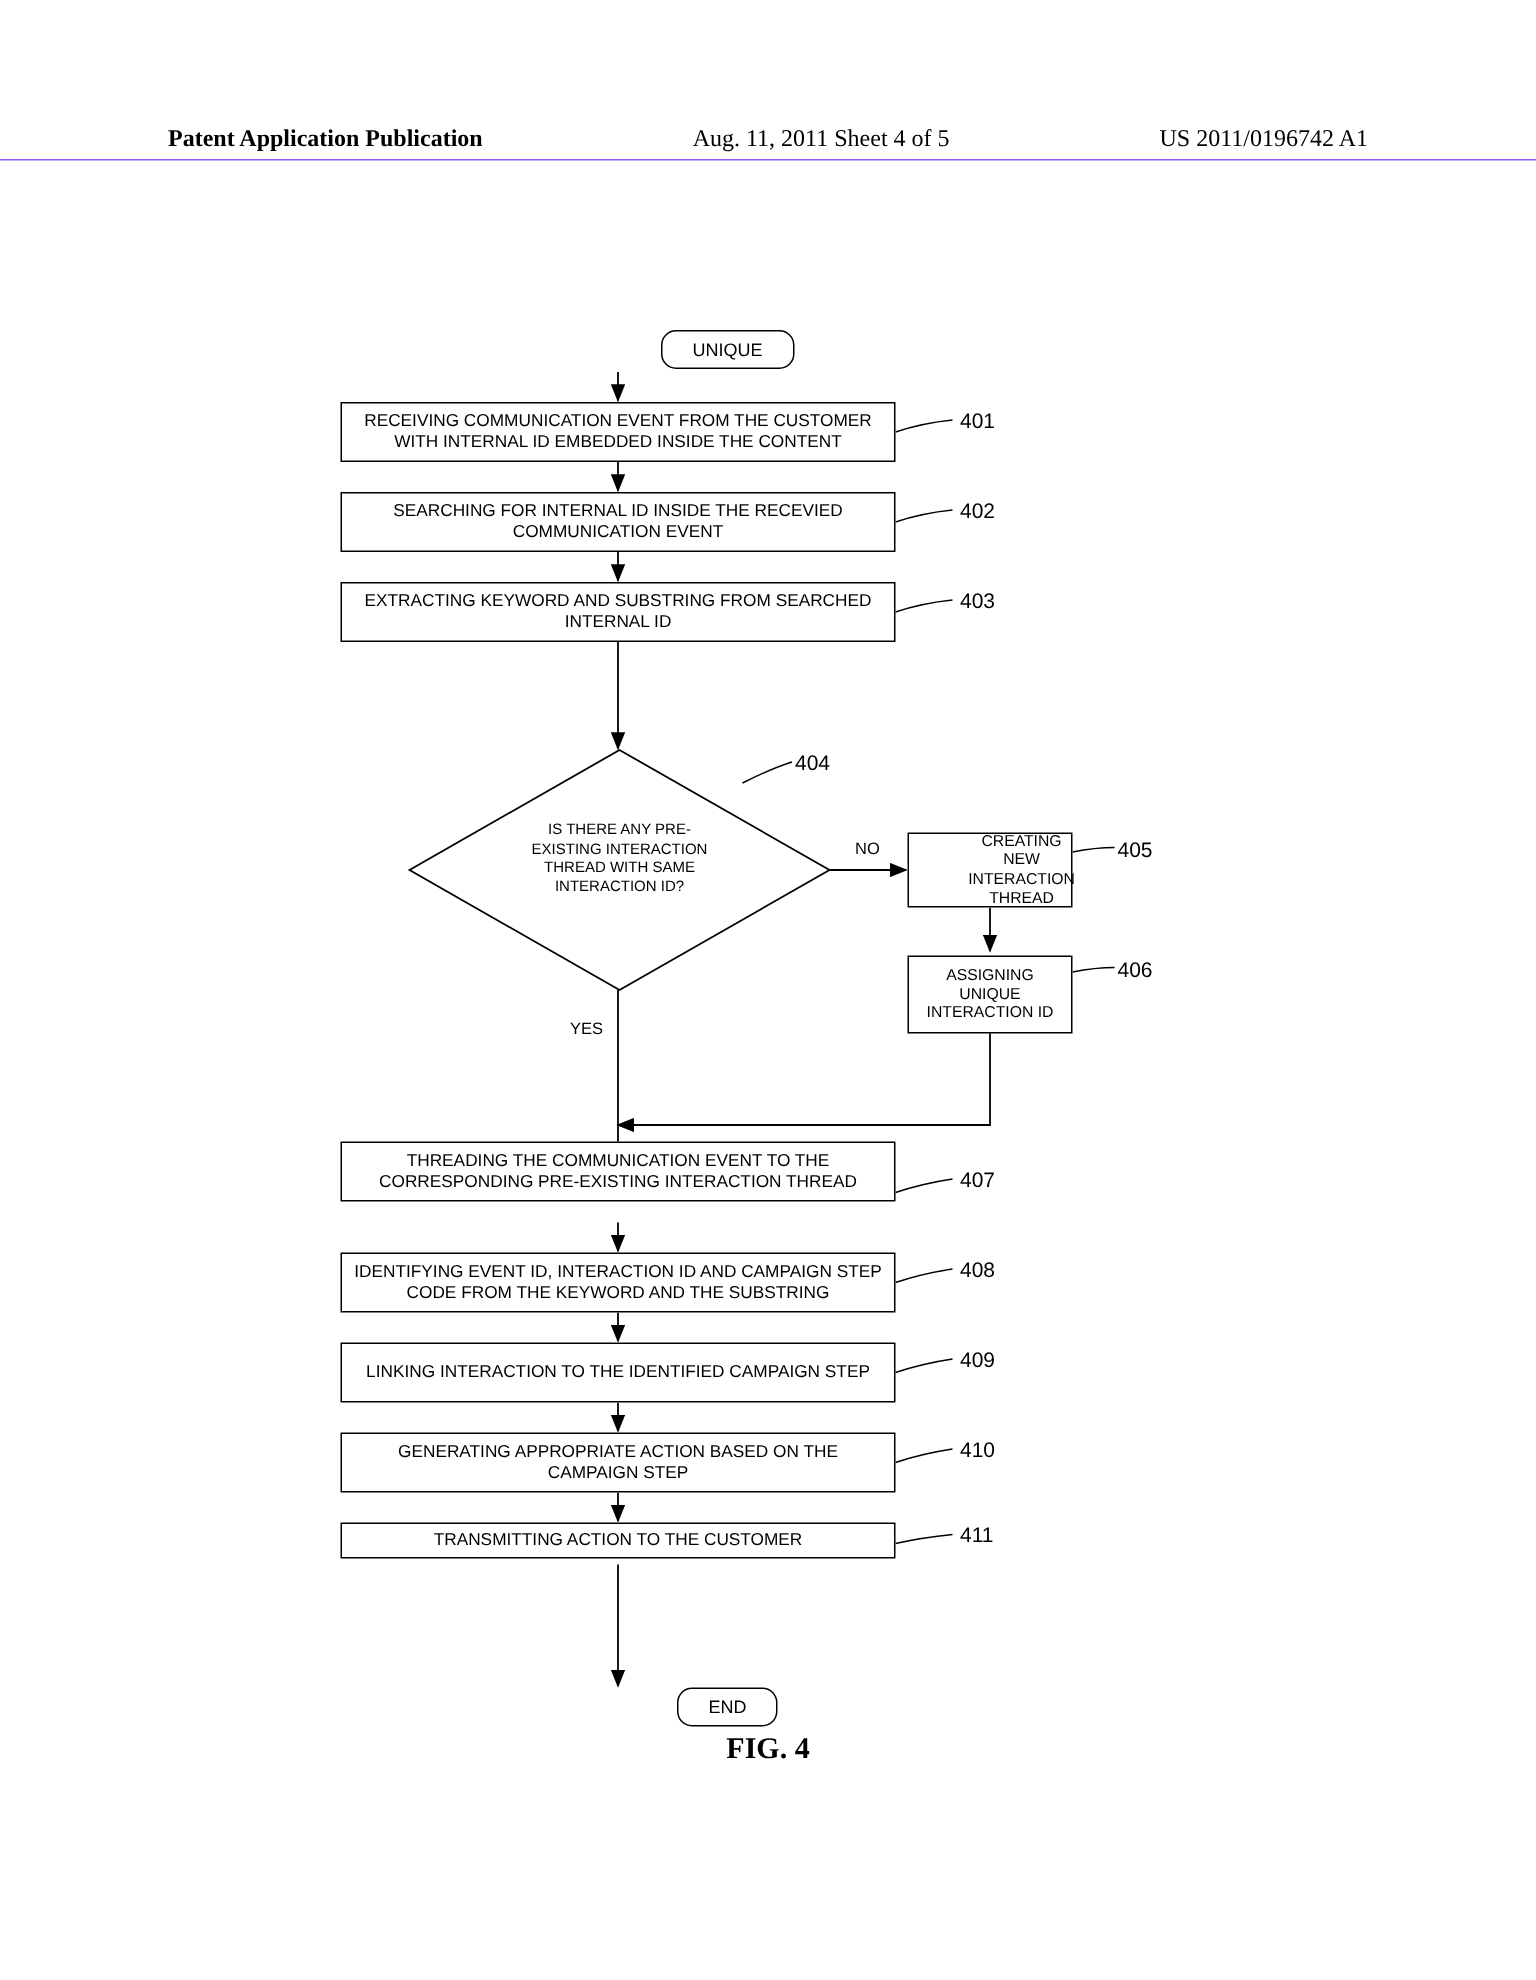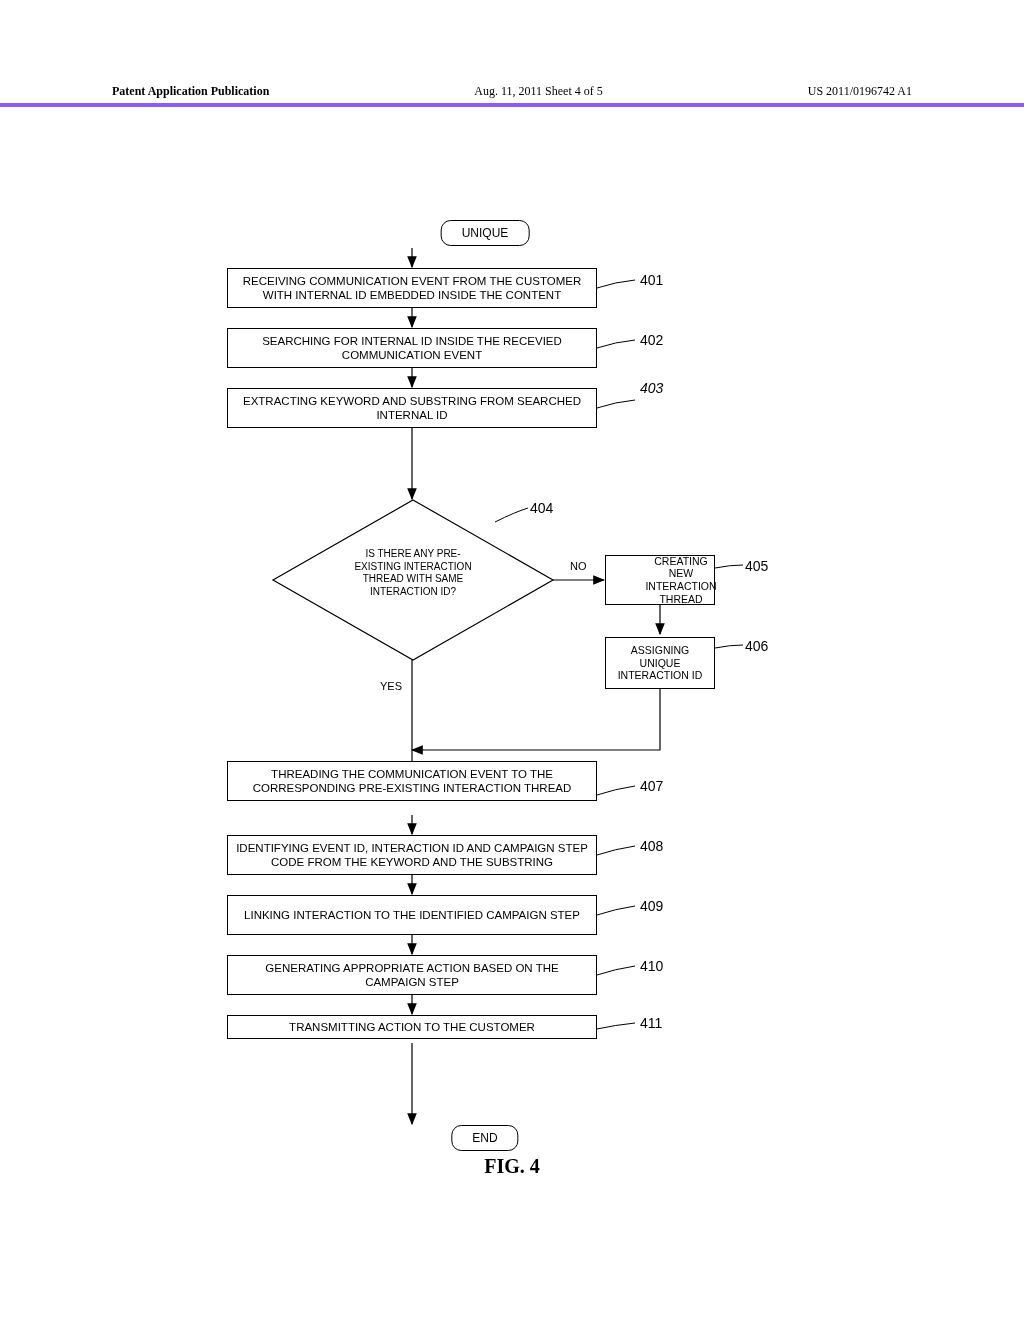--- a/index.html
+++ b/index.html
@@ -8,23 +8,23 @@
     background: #fff;
     width: 1024px;
     height: 1320px;
     position: relative;
   }
   .page-header {
     position: absolute;
     top: 84px;
     left: 0;
     width: 100%;
-    border-bottom: 4px solid #8b5cf6;
+    border-bottom: 1px solid #8b5cf6;
     padding: 0 112px 4px 112px;
-    font-size: 12px;
+    font-size: 16px;
     display: flex;
     justify-content: space-between;
   }
   .page-header .left { font-weight: bold; }
   .page-header .mid { }
   .page-header .right { }
 
   .diagram {
     position: absolute;
     top: 220px;
@@ -118,21 +118,21 @@
   .s405 { top: 335px; height: 50px; padding-left: 46px; }
   .s406 { top: 417px; height: 52px; }
 
   .ref {
     position: absolute;
     font-size: 14px;
     font-family: Arial, Helvetica, sans-serif;
   }
   .r401 { top: 52px;  left: 435px; }
   .r402 { top: 112px; left: 435px; }
-  .r403 { top: 160px; left: 435px; font-style: italic; }
+  .r403 { top: 172px; left: 435px; }
   .r404 { top: 280px; left: 325px; }
   .r405 { top: 338px; left: 540px; }
   .r406 { top: 418px; left: 540px; }
   .r407 { top: 558px; left: 435px; }
   .r408 { top: 618px; left: 435px; }
   .r409 { top: 678px; left: 435px; }
   .r410 { top: 738px; left: 435px; }
   .r411 { top: 795px; left: 435px; }
 
   .edge-label {

